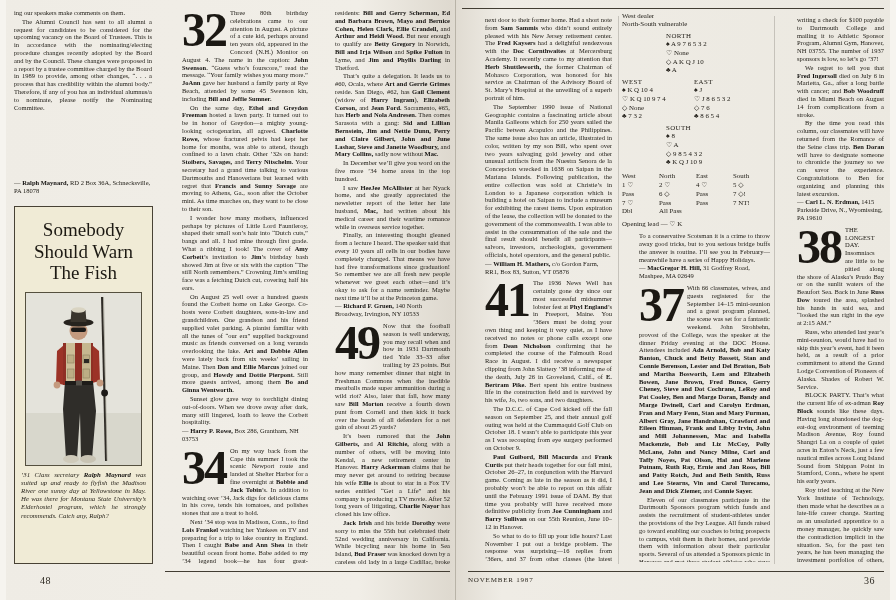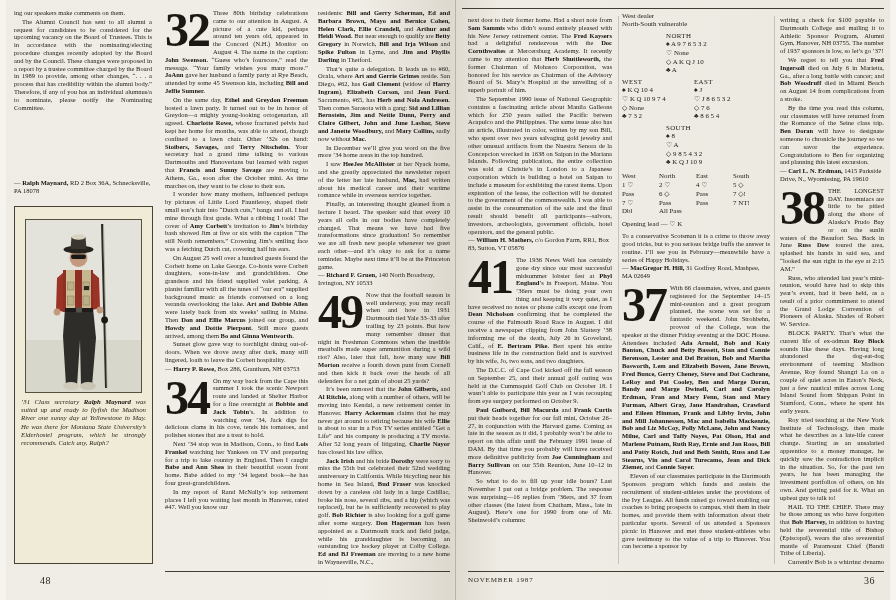--- a/index.html
+++ b/index.html
@@ -15,21 +15,21 @@
   .gutterline{position:absolute;top:0;bottom:0;left:455px;width:1px;background:#b8b3a7;}
 
   .col{position:absolute;font-size:6.5px;line-height:7.8px;text-align:justify;overflow:hidden;
        color:#23201a; -webkit-font-smoothing:antialiased;}
   .para{margin:0 0 1px 0;}
   .paras .para + .para{text-indent:8px;}
   b{color:#141210;}
   .signoff{margin-top:1px;font-size:6.5px;line-height:7.8px;text-align:left;}
   .dropcap{float:left;font-size:48px;line-height:38px;font-weight:700;letter-spacing:-2px;
            padding:2px 4px 0 0;color:#1b1813;font-family:"Liberation Serif",serif;}
-  .section{overflow:visible;}
+  .section{overflow:visible;margin-left:17px;}
   .section + .section{margin-top:4px;}
 
   
   .featurebox{position:absolute;left:14px;top:206px;width:139px;height:358px;background:#f0ebd6;
       border:1px solid #484235;box-sizing:border-box;padding:4px 6px;}
   .feat-title{font-size:19px;line-height:21.5px;text-align:center;color:#1c1913;margin-top:8px;
       font-family:"Liberation Serif",serif;}
   .photo{display:block;margin:8px auto 5px auto;border:1px solid #55503f;background:#e3e2da;}
   .caption{font-size:6.8px;line-height:8.2px;font-style:italic;text-align:justify;color:#2a261e;}
 
@@ -62,20 +62,25 @@
   <div class="edge" style="right:0;"></div>
   <div class="gutterline"></div>
 
   <div class="col paras" style="left:14px;top:9px;width:138px;height:192px;">
       <p class="para"><span>ing our speakers make comments on them.</span></p>
       <p class="para"><span>The Alumni Council has sent to all alumni a request for candidates to be considered for the upcoming vacancy on the Board of Trustees. This is in accordance with the nominating/electing procedure changes recently adopted by the Board and by the Council. These changes were proposed in a report by a trustee committee charged by the Board in 1989 to provide, among other changes, “. . . a process that has credibility within the alumni body.” Therefore, if any of you has an individual alumnus/a to nominate, please notify the Nominating Committee.</span></p>
     </div>
   <div class="col signoff" style="left:14px;top:178px;width:138px;height:24px;"><span>— </span><b>Ralph Maynard,</b><span> RD 2 Box 36A, Schnecksville, PA 18078</span></div>
 
   <div class="featurebox">
+    <div class="feat-title">
+      <div>Somebody</div>
+      <div>Should Warn</div>
+      <div>The Fish</div>
+    </div>
     <svg class="photo" width="115" height="172" viewBox="0 0 115 172" role="img">
       <rect x="0" y="0" width="115" height="172" fill="#e4e3db"></rect>
       <rect x="0" y="120" width="115" height="52" fill="#d8d7cc"></rect>
 
       <line x1="76" y1="4" x2="80" y2="168" stroke="#2e2b26" stroke-width="2"></line>
       <line x1="77.5" y1="4" x2="81" y2="168" stroke="#8d897c" stroke-width="0.6"></line>
       <circle cx="78.6" cy="100" r="3.4" fill="#1c1a17"></circle>
 
       <path d="M39 88 L67 88 L70 118 L66 166 L55 166 L54 120 L51 166 L40 166 L37 116 Z" fill="#2f2d29"></path>
 

